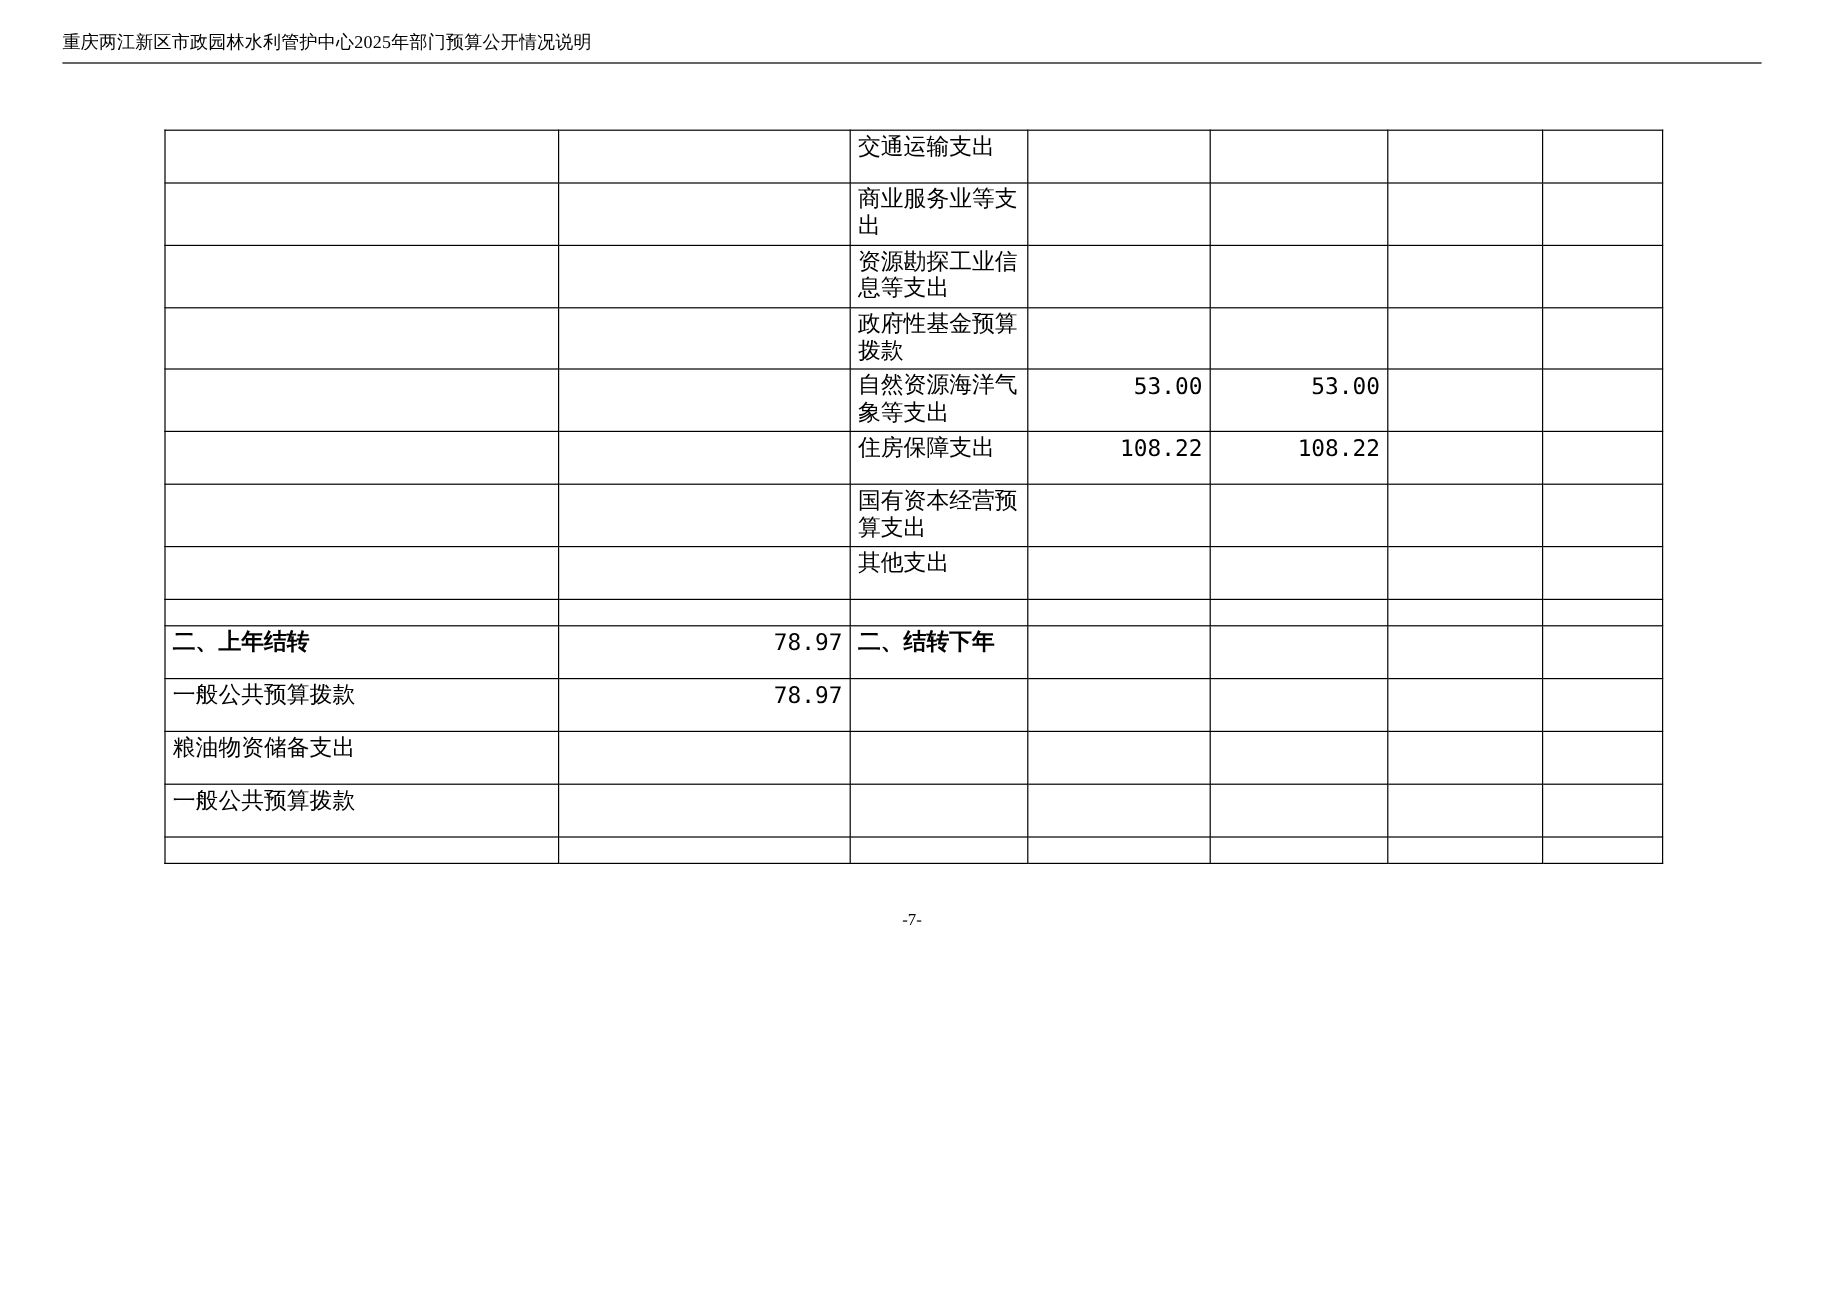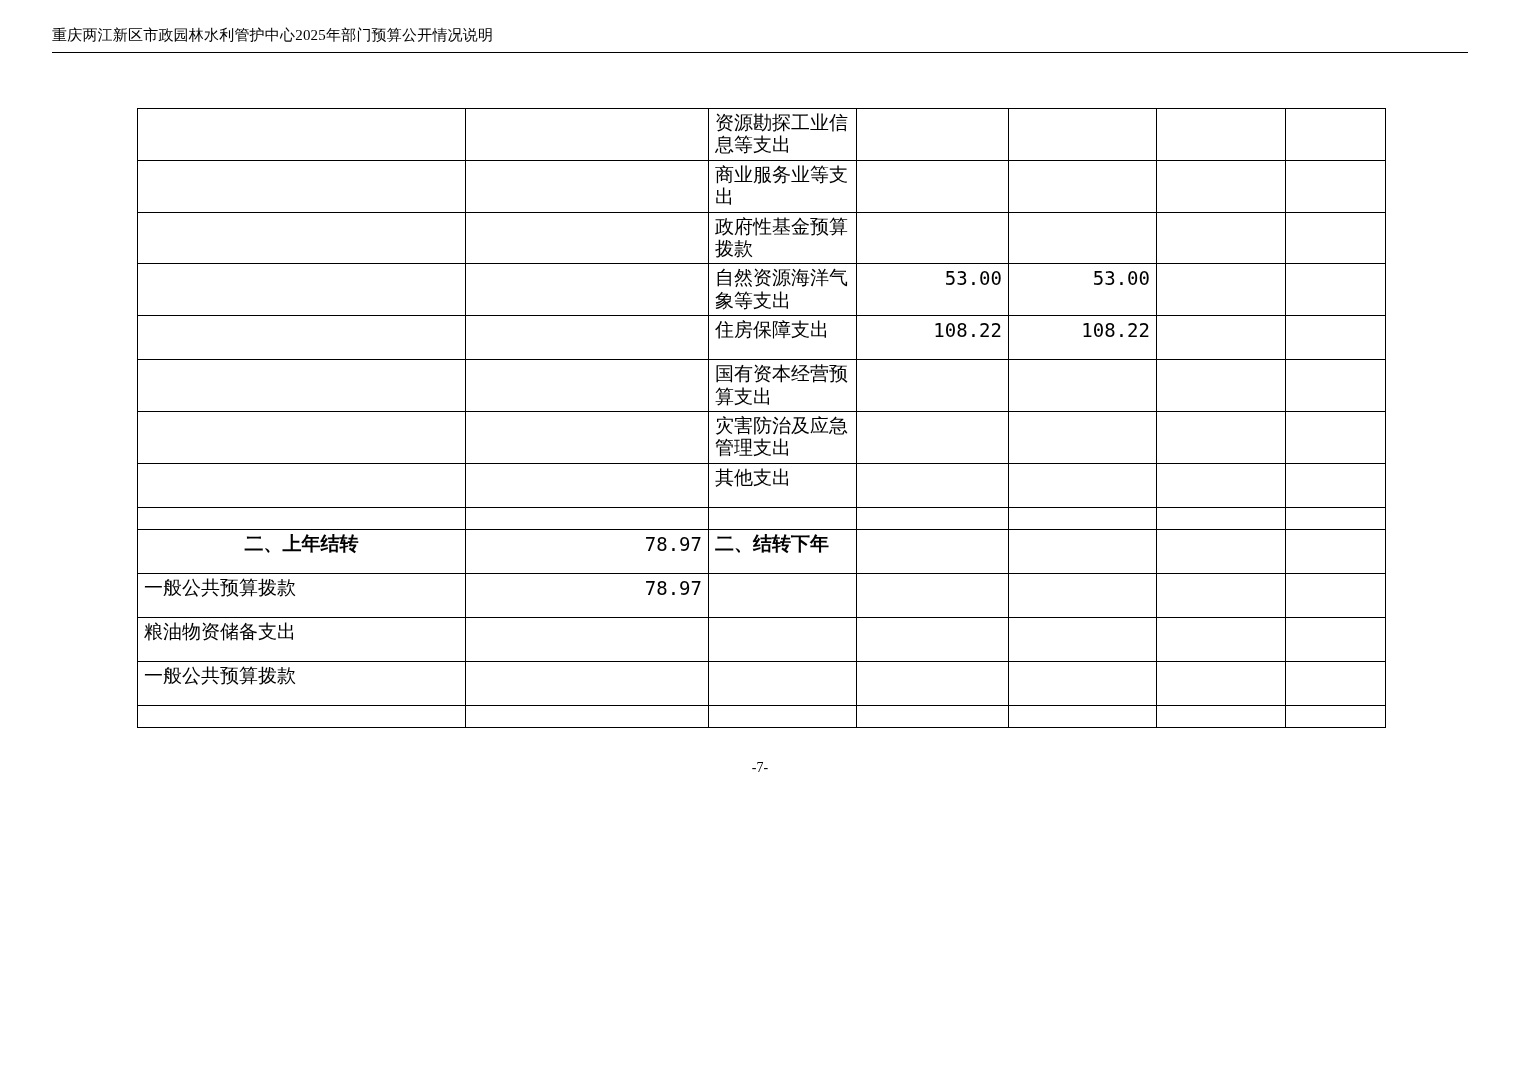--- a/index.html
+++ b/index.html
@@ -69,21 +69,21 @@
   col.c6 { width: 100px; }
 
   .num {
     text-align: right;
     font-family: "DejaVu Sans Mono", "Liberation Mono", monospace;
     font-size: 17px;
     letter-spacing: 0px;
     white-space: nowrap;
   }
   .ctr {
-    text-align: center;
+    text-align: left;
   }
   .bold {
     font-weight: bold;
   }
   .mid { height: 48px; }
   .short { height: 44px; }
   .empty-row td { height: 44px; }
   .footer {
     position: absolute;
     bottom: 22px;
@@ -108,35 +108,44 @@
         <col class="c0">
           <col class="c1">
           <col class="c2">
           <col class="c3">
           <col class="c4">
           <col class="c5">
           <col class="c6">
       </colgroup>
       <tbody>
 
+        <tr class="short">
+          <td></td>
+          <td class="num"></td>
+          <td>交通运输支出</td>
+          <td class="num"></td>
+          <td class="num"></td>
+          <td class="num"></td>
+          <td class="num"></td>
+        </tr>
+
+        <tr class="mid">
+          <td></td>
+          <td class="num"></td>
+          <td>商业服务业等支出</td>
+          <td class="num"></td>
+          <td class="num"></td>
+          <td class="num"></td>
+          <td class="num"></td>
+        </tr>
 
         <tr class="mid">
           <td></td>
           <td class="num"></td>
           <td>资源勘探工业信息等支出</td>
-          <td class="num"></td>
-          <td class="num"></td>
-          <td class="num"></td>
-          <td class="num"></td>
-        </tr>
-
-        <tr class="mid">
-          <td></td>
-          <td class="num"></td>
-          <td>商业服务业等支出</td>
           <td class="num"></td>
           <td class="num"></td>
           <td class="num"></td>
           <td class="num"></td>
         </tr>
 
 
         <tr class="mid">
           <td></td>
           <td class="num"></td>
@@ -171,29 +180,20 @@
         <tr class="mid">
           <td></td>
           <td class="num"></td>
           <td>国有资本经营预算支出</td>
           <td class="num"></td>
           <td class="num"></td>
           <td class="num"></td>
           <td class="num"></td>
         </tr>
 
-        <tr class="mid">
-          <td></td>
-          <td class="num"></td>
-          <td>灾害防治及应急管理支出</td>
-          <td class="num"></td>
-          <td class="num"></td>
-          <td class="num"></td>
-          <td class="num"></td>
-        </tr>
 
         <tr class="short">
           <td></td>
           <td class="num"></td>
           <td>其他支出</td>
           <td class="num"></td>
           <td class="num"></td>
           <td class="num"></td>
           <td class="num"></td>
         </tr>

